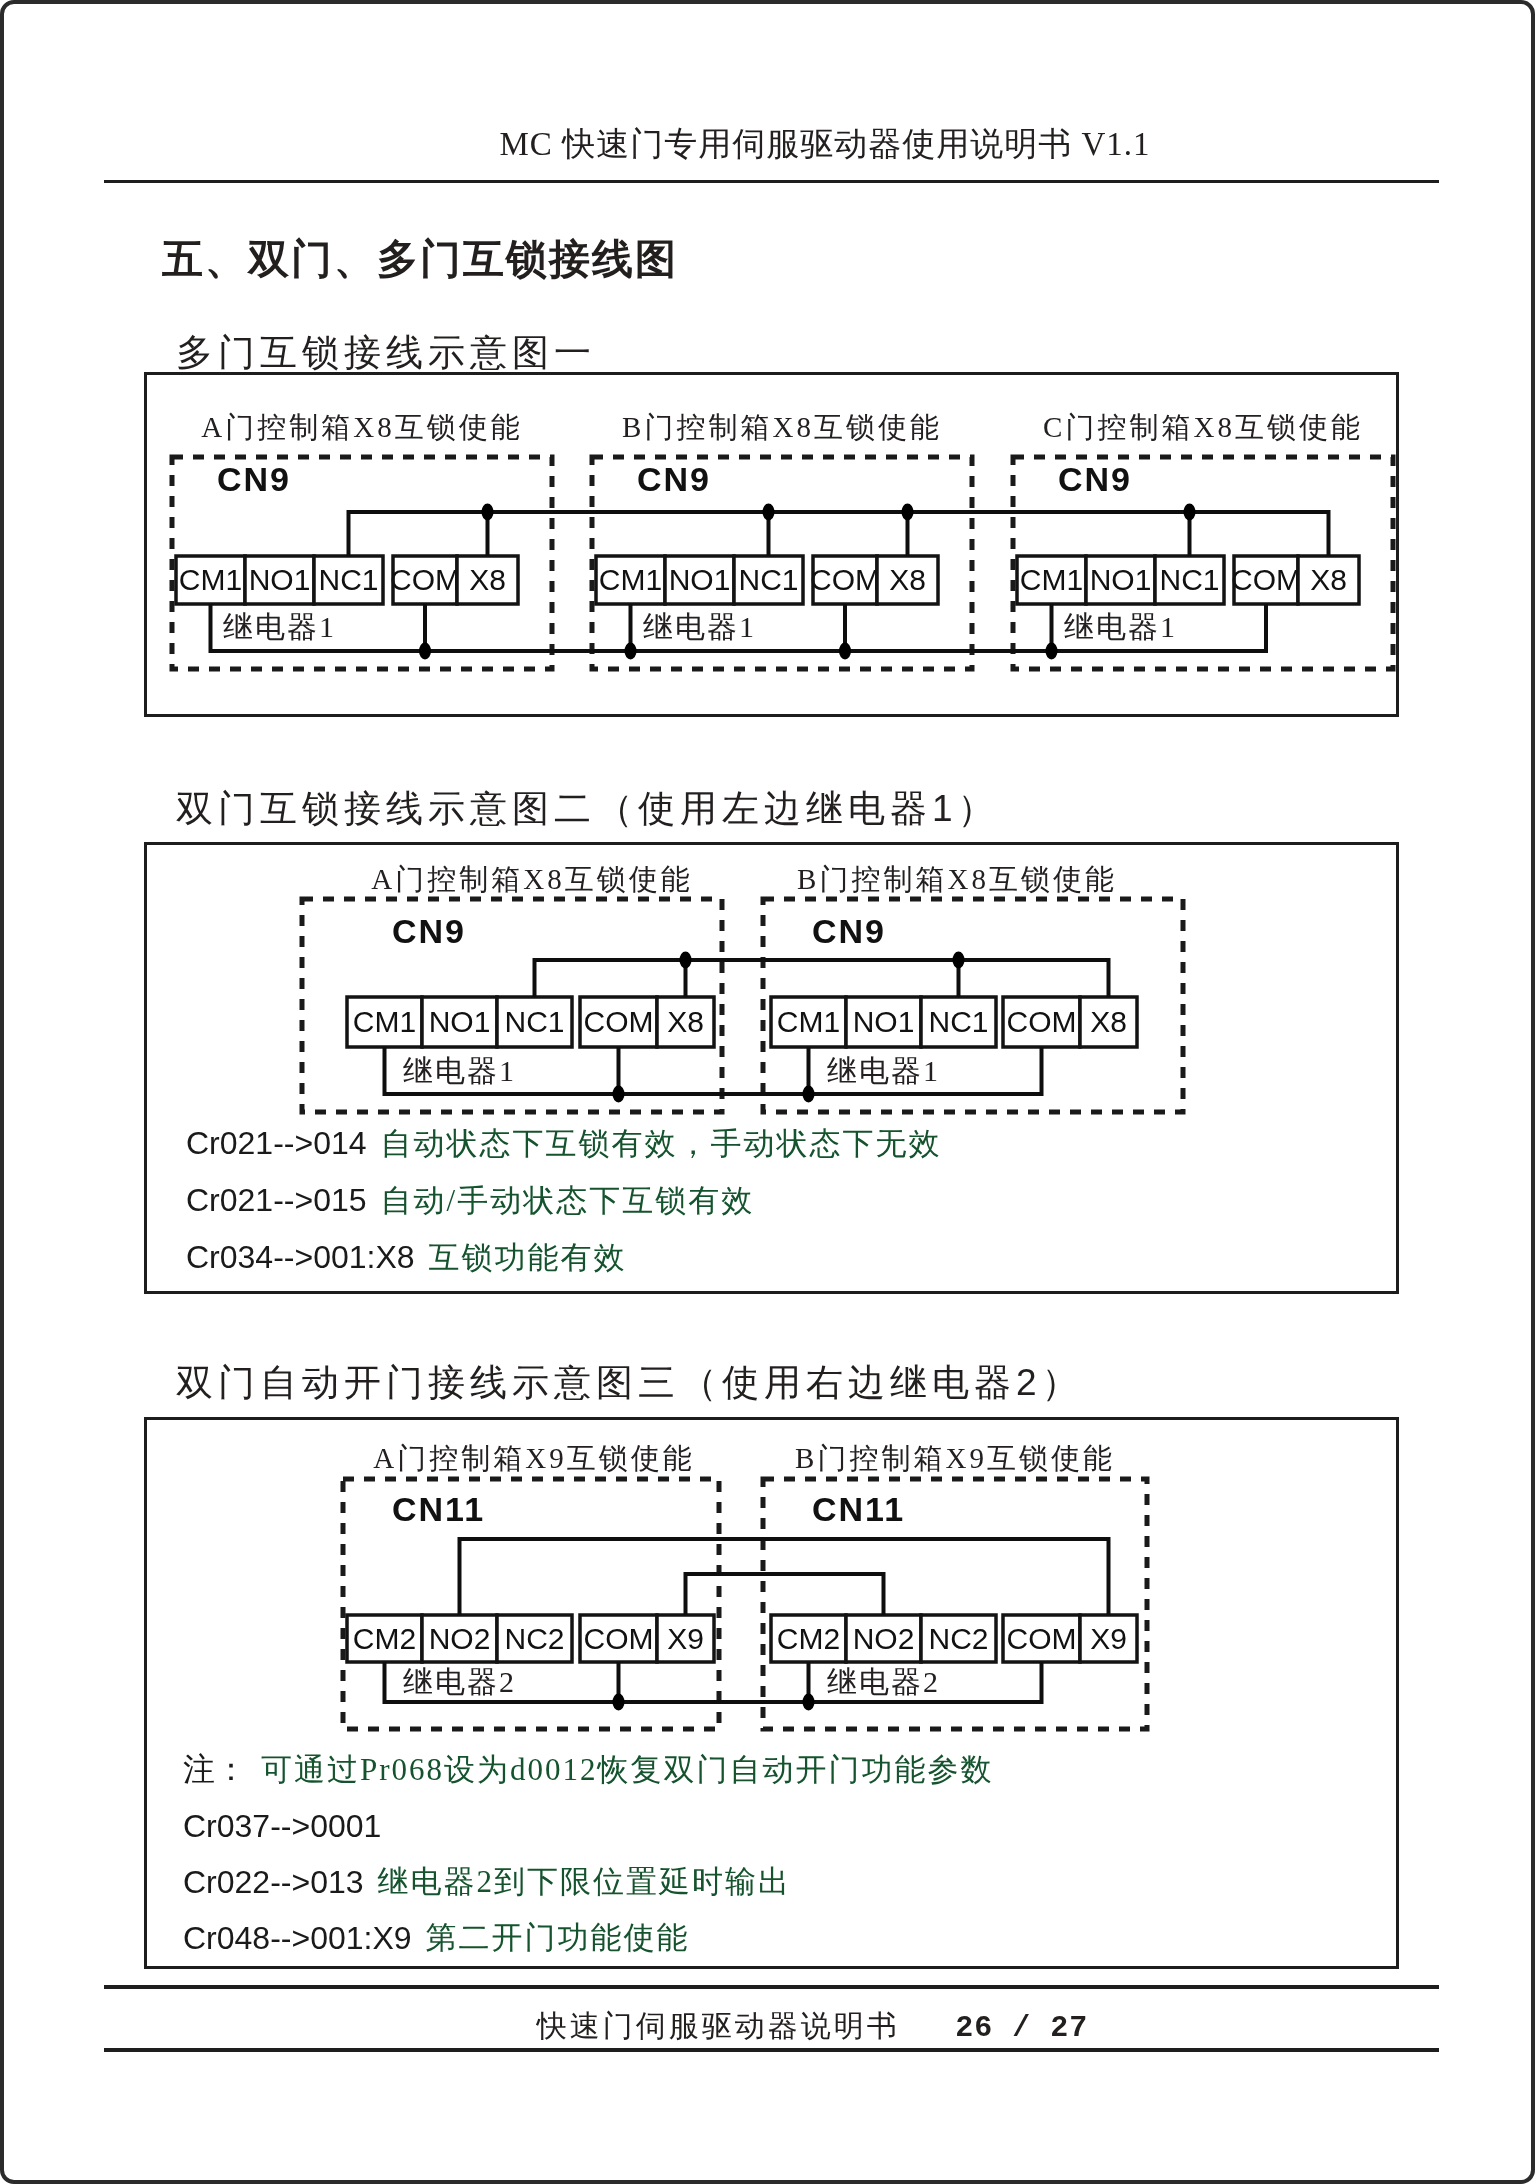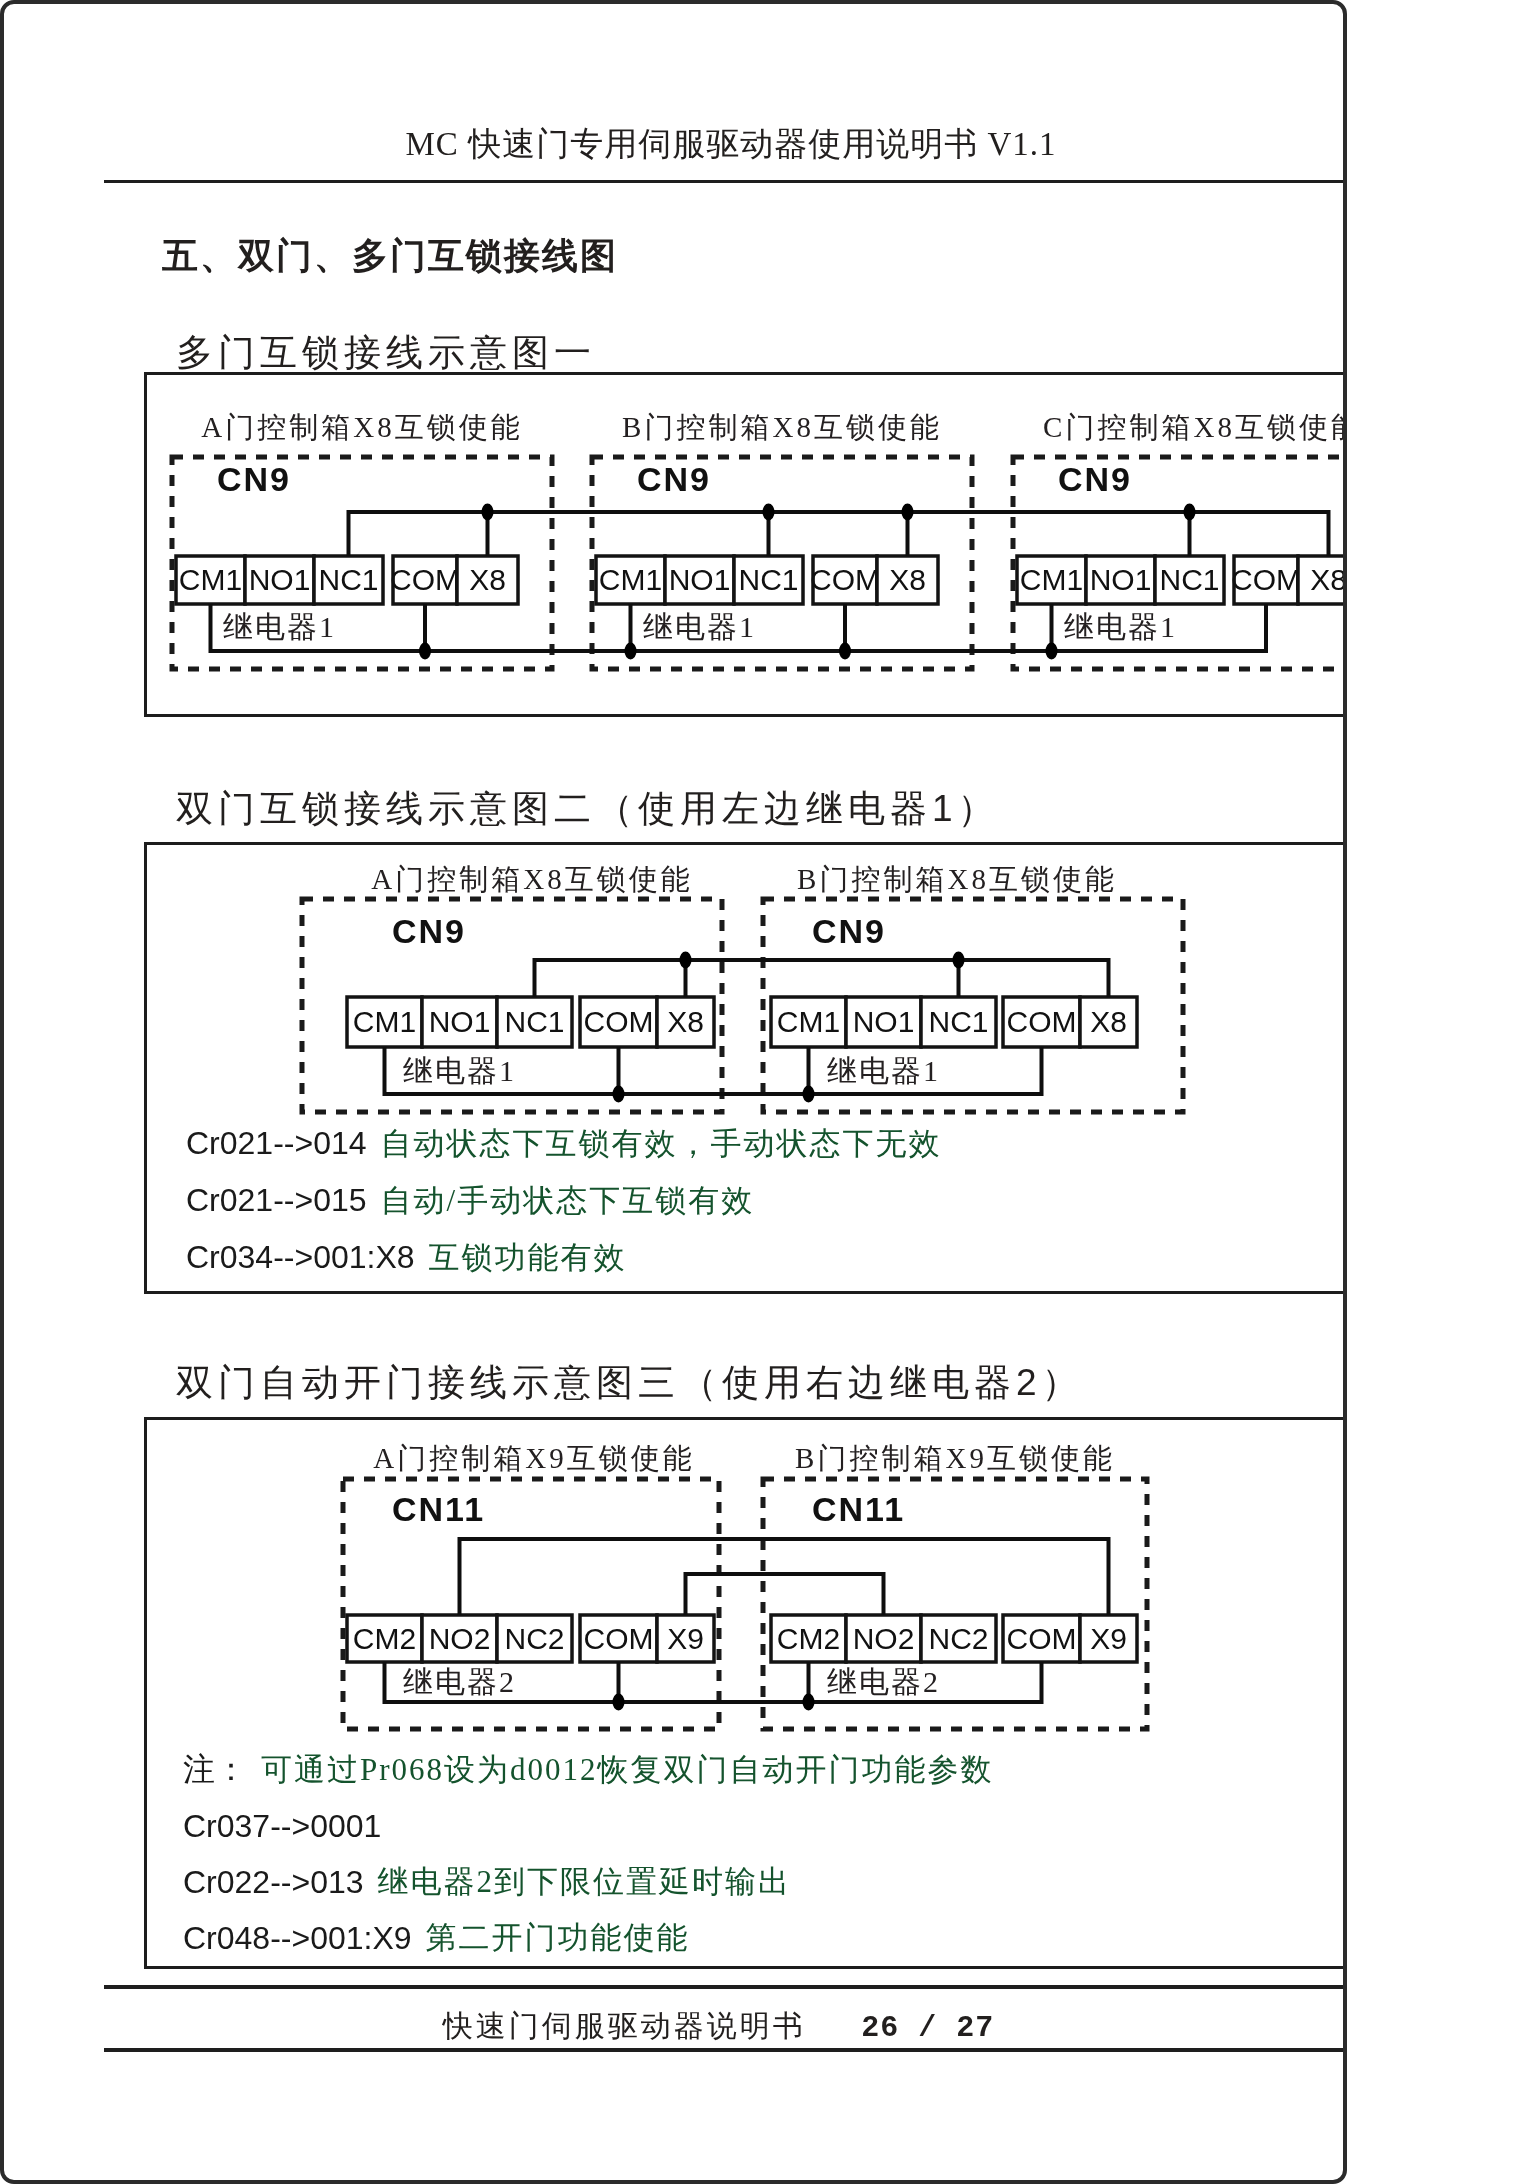--- a/index.html
+++ b/index.html
@@ -1,39 +1,39 @@
 <!DOCTYPE html>
 <html><head>
 <meta charset="utf-8">
 <style>
   html,body{margin:0;padding:0;background:#ffffff;}
   .page{
     position:relative;
-    width:1347px;height:2184px;
+    width:1535px;height:2184px;
     background:#ffffff;
     border:4px solid #2b2b2b;
     border-radius:14px;
     box-sizing:border-box;
     font-family:"Liberation Serif", serif;
     color:#221f1e;
     overflow:hidden;
   }
   .header-title{
     position:absolute;top:118px;left:115px;right:0;
     text-align:center;
     font-size:33px;letter-spacing:1px;
     font-family:"Liberation Serif", serif;
   }
   .rule{position:absolute;left:100px;width:1335px;background:#1e1e1e;}
   .header-rule{top:176px;height:3px;}
   .footer-rule-1{top:1981px;height:4px;}
   .footer-rule-2{top:2044px;height:4px;}
   .section-title{
     position:absolute;left:158px;top:228px;
-    font-size:36px;font-weight:bold;letter-spacing:2px;
+    font-size:41px;font-weight:bold;letter-spacing:2px;
     font-family:Liberation Serif, serif;
   }
   .caption{
     position:absolute;left:172px;
     font-size:37px;letter-spacing:5px;
     font-family:Liberation Sans, sans-serif;
   }
   .caption-1{top:324px;}
   .caption-2{top:780px;}
   .caption-3{top:1354px;}

